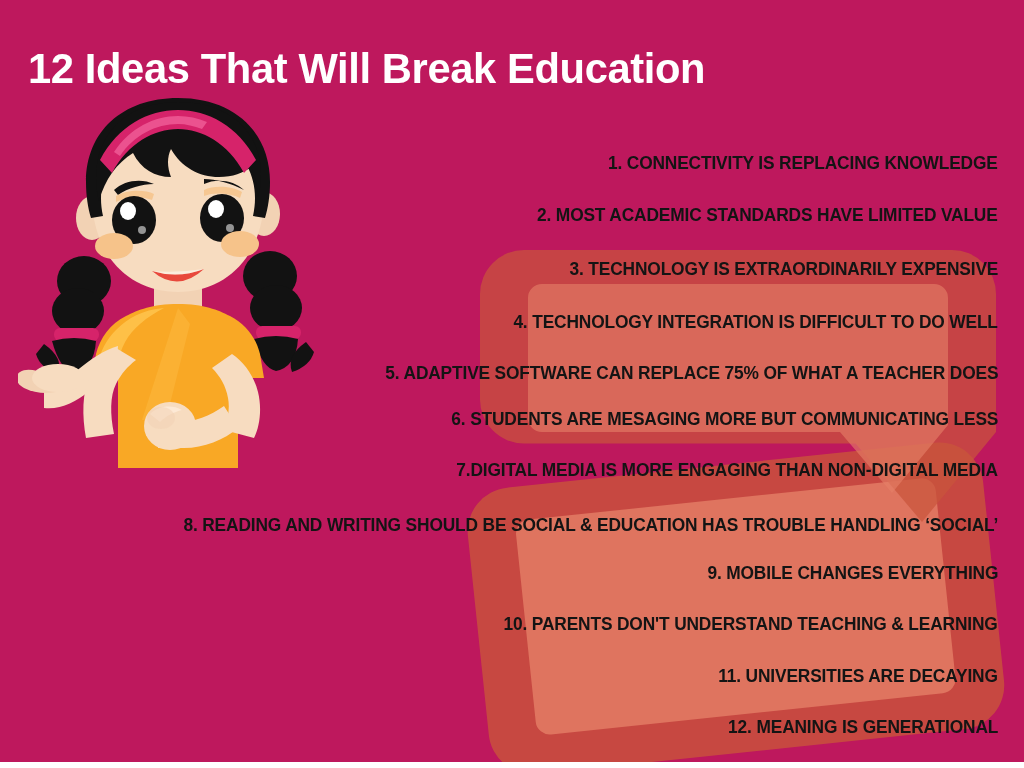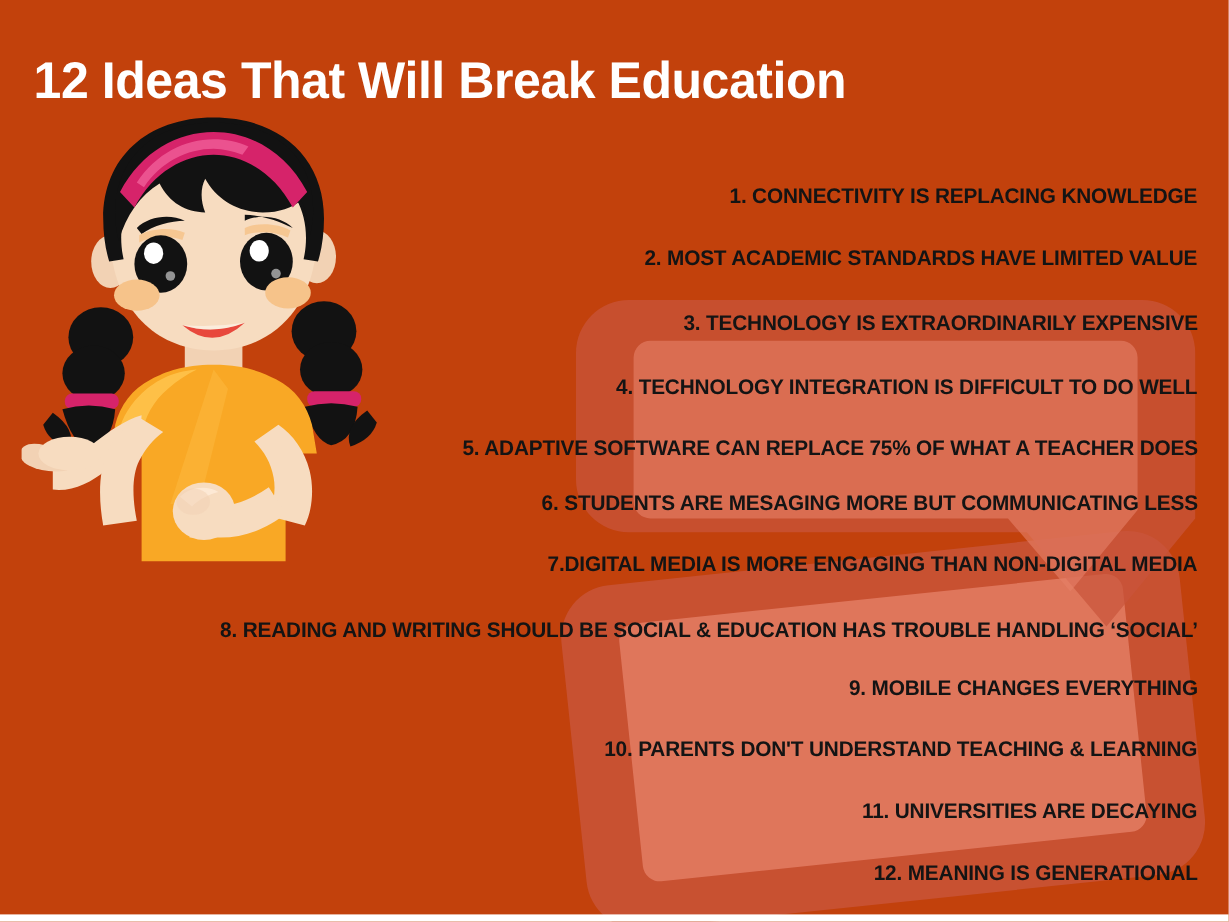--- a/index.html
+++ b/index.html
@@ -103,21 +103,21 @@
     white-space: nowrap;
     font-family: "Liberation Sans Narrow", "Liberation Sans", "DejaVu Sans Condensed", sans-serif;
     transform: scaleX(0.985);
     transform-origin: right center;
     pointer-events: auto;
   }
 </style>
 </head>
 <body>
 
-<div id="poster" style="background: #c2410c;">
+<div id="poster" style="background: #be185d;">
 
   <svg id="watermark" viewBox="0 0 1024 768" xmlns="http://www.w3.org/2000/svg">
     <defs>
       <clipPath id="clipPoster">
         <rect x="0" y="0" width="1024" height="768"></rect>
       </clipPath>
     </defs>
     <g clip-path="url(#clipPoster)">
 
       <g transform="rotate(-6 720 600)">

